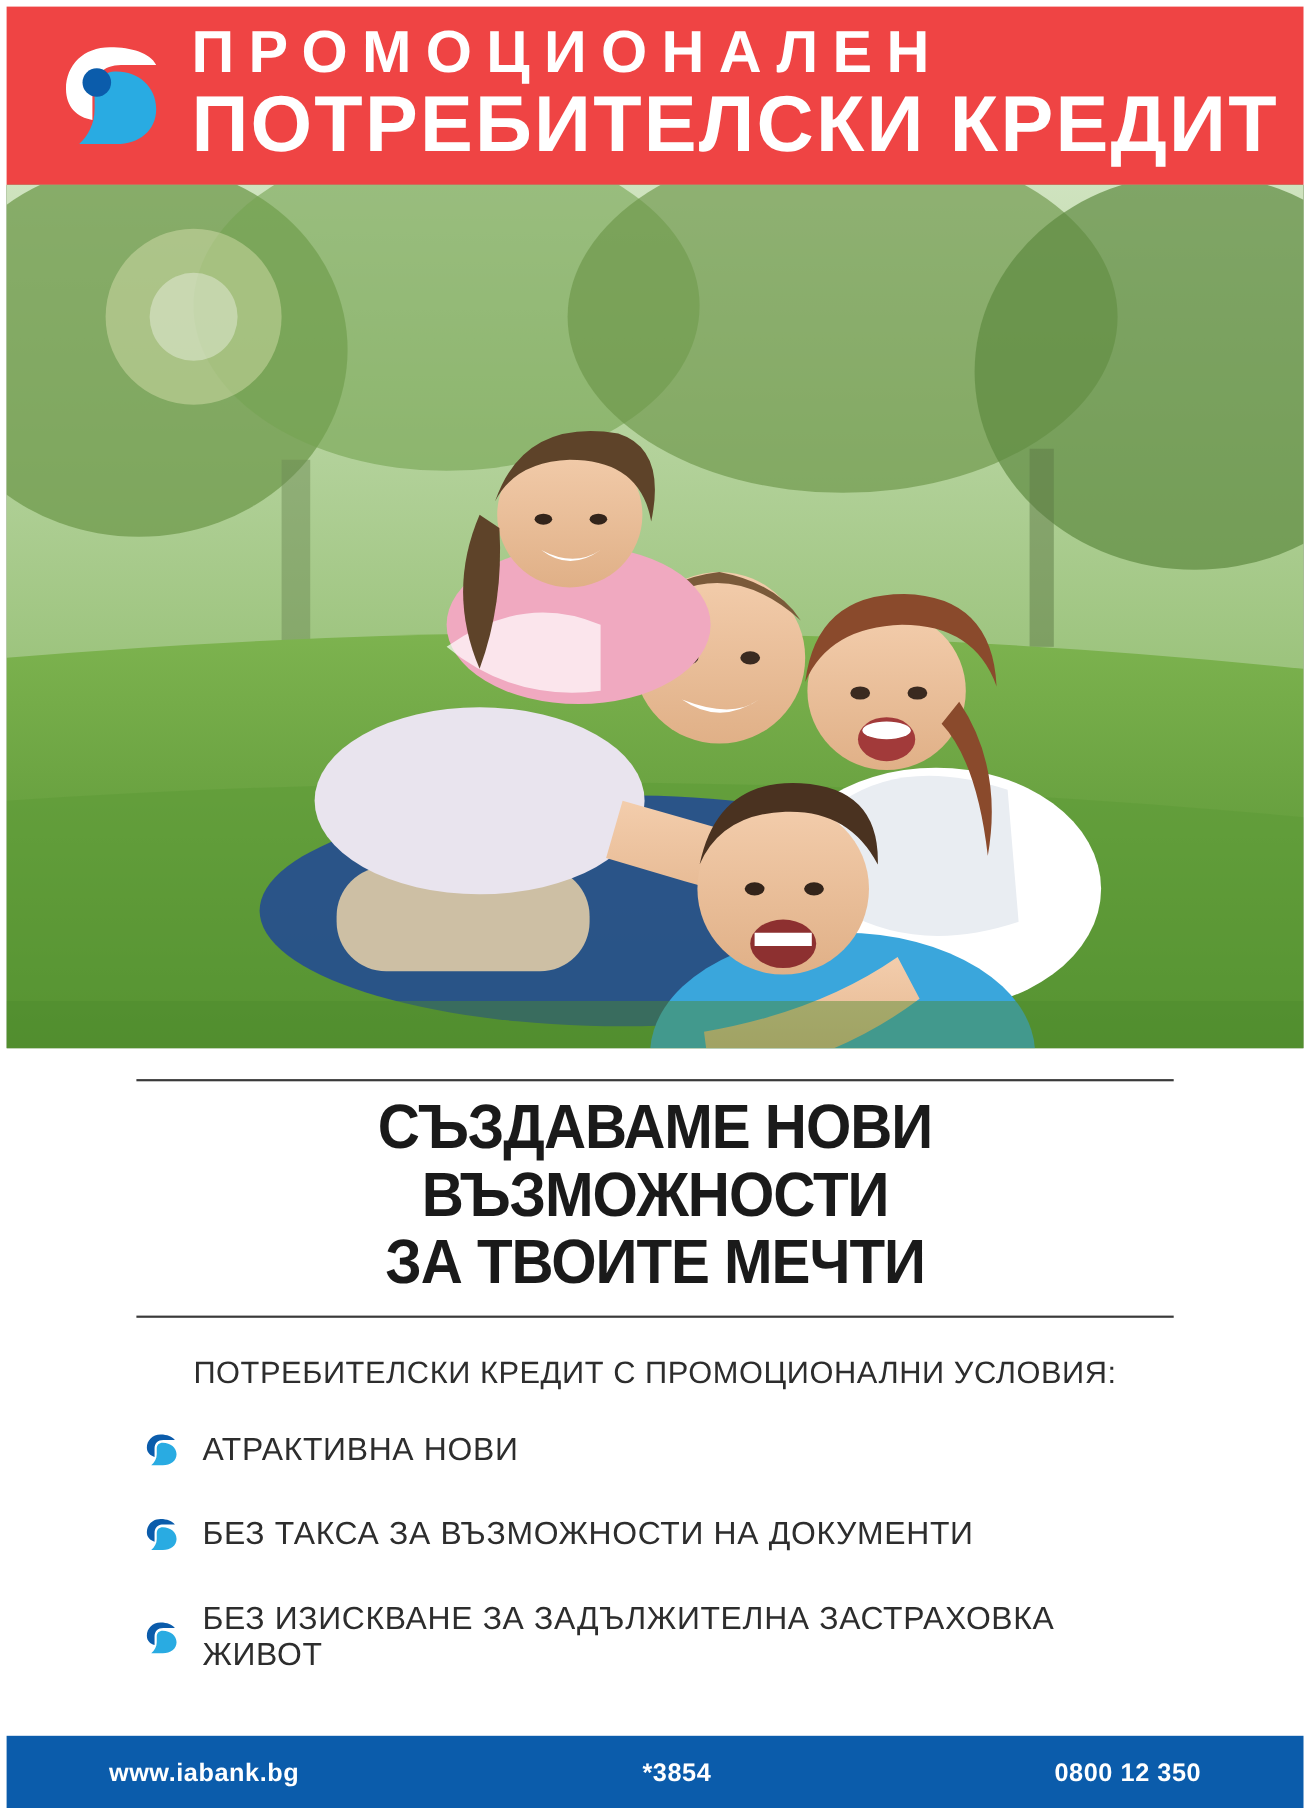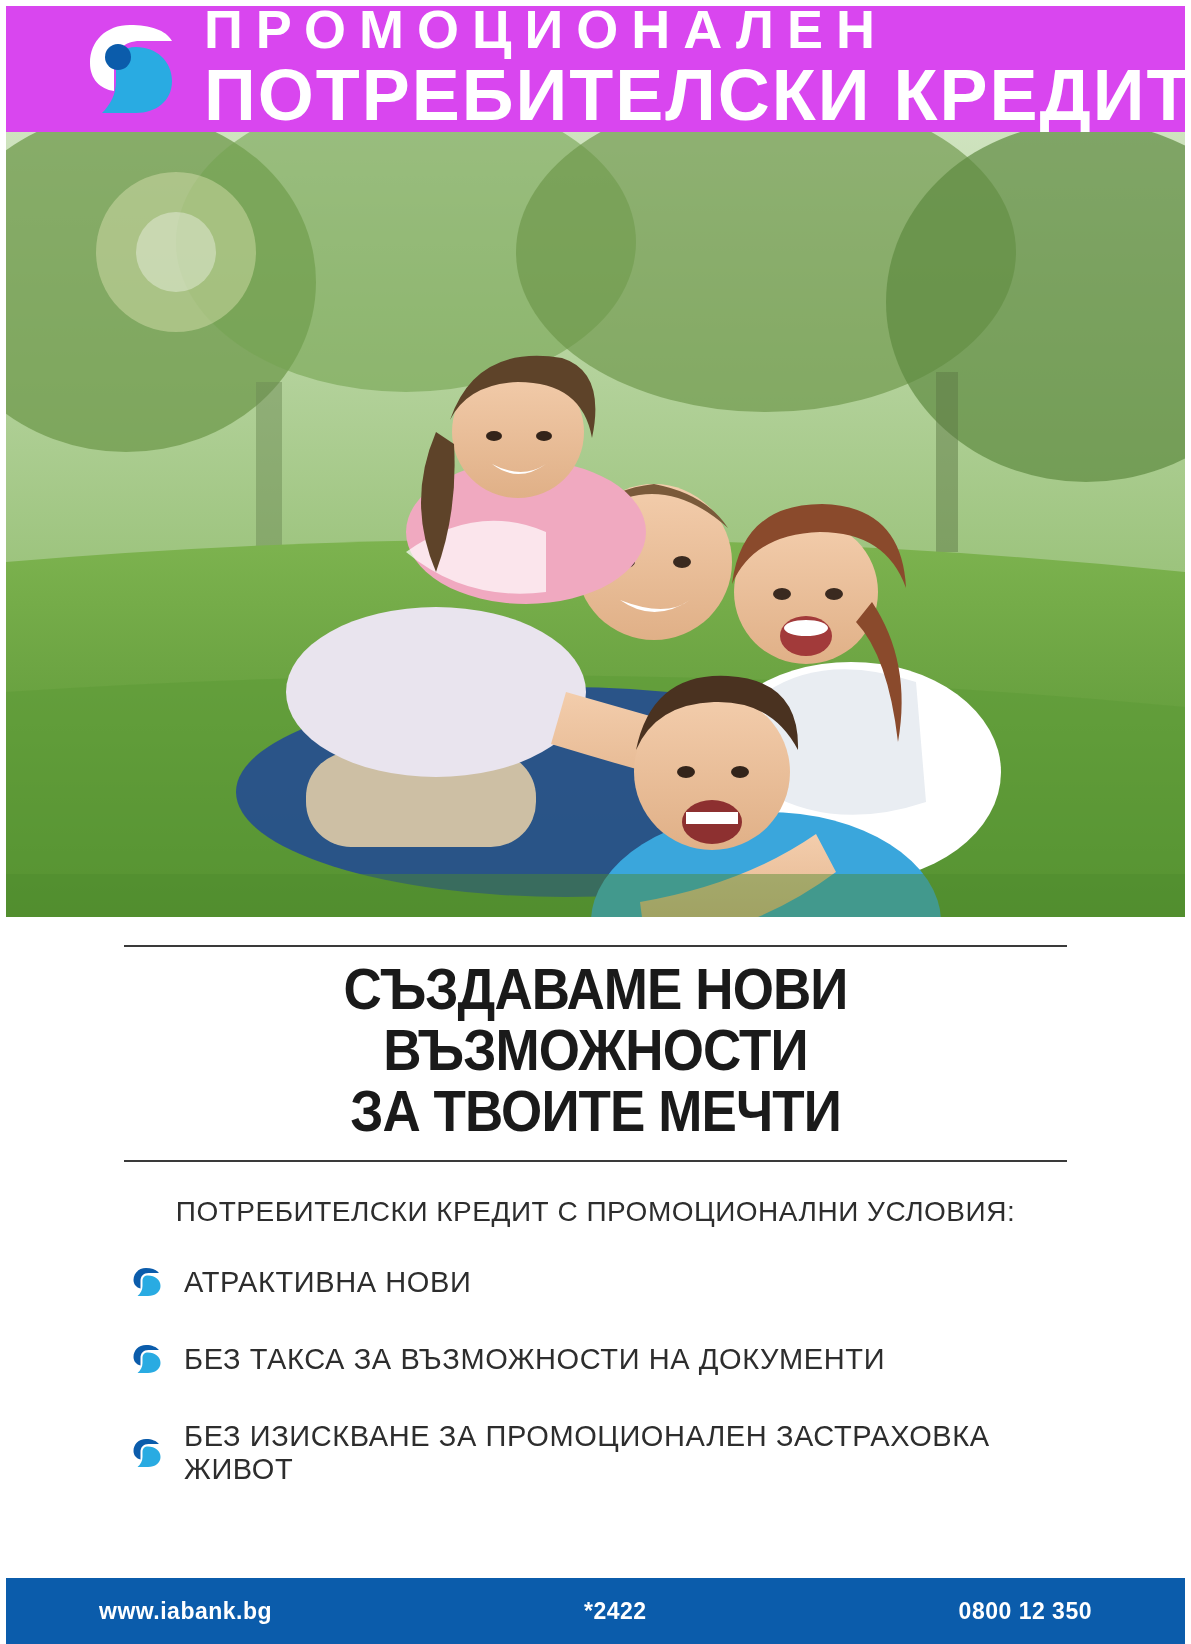--- a/index.html
+++ b/index.html
@@ -20,25 +20,25 @@
     width: 1191px;
     height: 1644px;
     background: #ffffff;
     box-sizing: border-box;
     padding: 6px 6px 0 6px;
   }
 
   
   .header {
     position: relative;
-    height: 126px;
-    background: #d946ef;
+    height: 162px;
+    background: #ef4444;
     display: flex;
     align-items: center;
-    padding-left: 78px;
+    padding-left: 48px;
     box-sizing: border-box;
   }
   .logo-mark {
     position: relative;
     width: 96px;
     height: 96px;
     flex: 0 0 auto;
     margin-right: 24px;
   }
   .logo-mark svg { display:block; }
@@ -301,25 +301,25 @@
         <span class="bullet-text">БЕЗ ТАКСА ЗА ВЪЗМОЖНОСТИ НА ДОКУМЕНТИ</span>
       </div>
 
       <div class="bullet">
         <span class="bullet-icon">
           <svg viewBox="0 0 30 30" width="30" height="30" aria-hidden="true">
             <path d="M14 1 C6.5 1 1.5 6.5 1.5 13 C1.5 17.5 4.5 20.5 8.5 21.5 L8.5 14 C8.5 9 11.5 6 16.5 6 L27 6 C24.5 3 20 1 14 1 Z" fill="#0b5cab"></path>
             <path d="M16 8.5 C23 8.5 28.5 13 28.5 19 C28.5 25 23 29 16 29 L5.5 29 C8.5 26.5 10.5 23 10.5 19 L10.5 14 C10.5 10.5 12.5 8.5 16 8.5 Z" fill="#29abe2"></path>
           </svg>
         </span>
-        <span class="bullet-text">БЕЗ ИЗИСКВАНЕ ЗА ПРОМОЦИОНАЛЕН ЗАСТРАХОВКА ЖИВОТ</span>
+        <span class="bullet-text">БЕЗ ИЗИСКВАНЕ ЗА ЗАДЪЛЖИТЕЛНА ЗАСТРАХОВКА ЖИВОТ</span>
       </div>
 
     </div>
   </div>
 
   <div class="footer">
     <span class="site">www.iabank.bg</span>
-    <span class="short">*2422</span>
+    <span class="short">*3854</span>
     <span class="phone">0800 12 350</span>
   </div>
 
 </div>
 
 </body></html>

